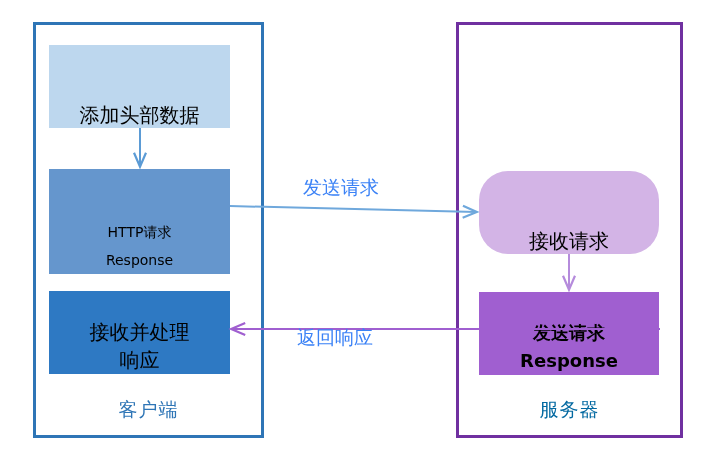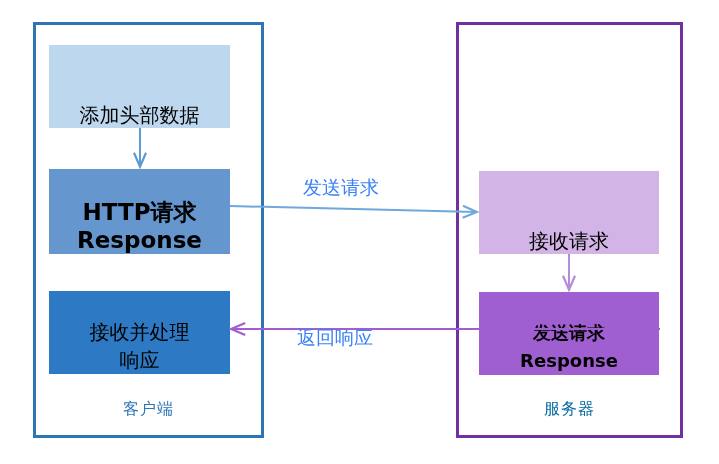--- a/index.html
+++ b/index.html
@@ -37,21 +37,21 @@
     width: 227px;
     height: 416px;
     border: 3px solid #7030A0;
   }
 
   .lane-label {
     position: absolute;
     width: 100%;
     left: 0;
     text-align: center;
-    font-size: 16px;
+    font-size: 19px;
     line-height: 24px;
     letter-spacing: 1px;
   }
   #client-lane-label {
     bottom: 14px;
     color: #2E75B6;
   }
   #server-lane-label {
     bottom: 14px;
     color: #0369a1;
@@ -81,45 +81,46 @@
     width: 181px;
     height: 83px;
     background: #BDD7EE;
     font-size: 20px;
     line-height: 26px;
   }
   #node-http-request {
     left: 49px;
     top: 169px;
     width: 181px;
-    height: 85px;
+    height: 105px;
     background: #6596CD;
-    font-size: 23px;
+    font-size: 14px;
     line-height: 28px;
-    font-weight: bold;
+    font-weight: normal;
   }
   #node-receive-process {
     left: 49px;
     top: 291px;
     width: 181px;
     height: 83px;
     background: #2E79C3;
     font-size: 20px;
     line-height: 28px;
   }
 
   
   #node-receive-request {
     left: 479px;
     top: 171px;
     width: 180px;
     height: 83px;
     background: #D3B4E6;
     font-size: 20px;
     line-height: 26px;
+    border-radius: 29px;
   }
   #node-generate-response {
     left: 479px;
     top: 292px;
     width: 180px;
     height: 83px;
     background: #A濃;
     background: #A濃;
     background: #A05FD0;
     font-size: 18px;

